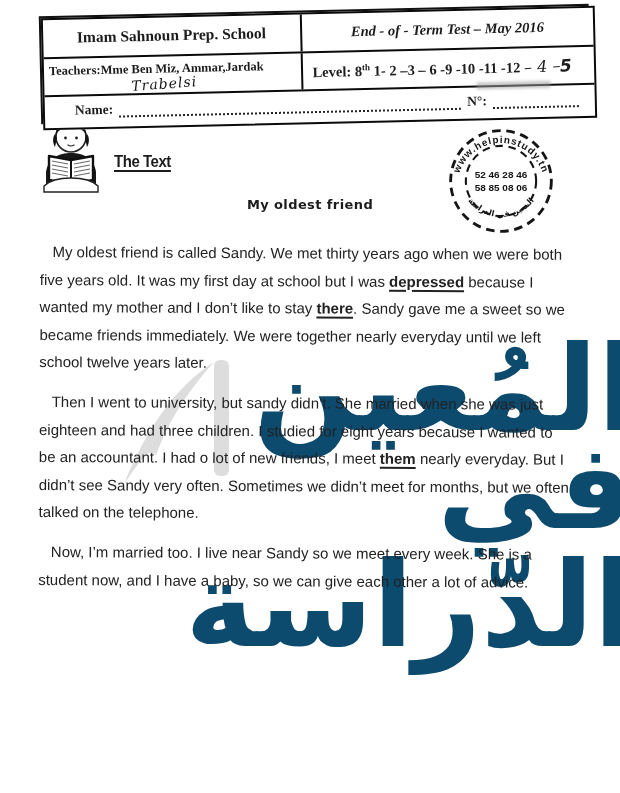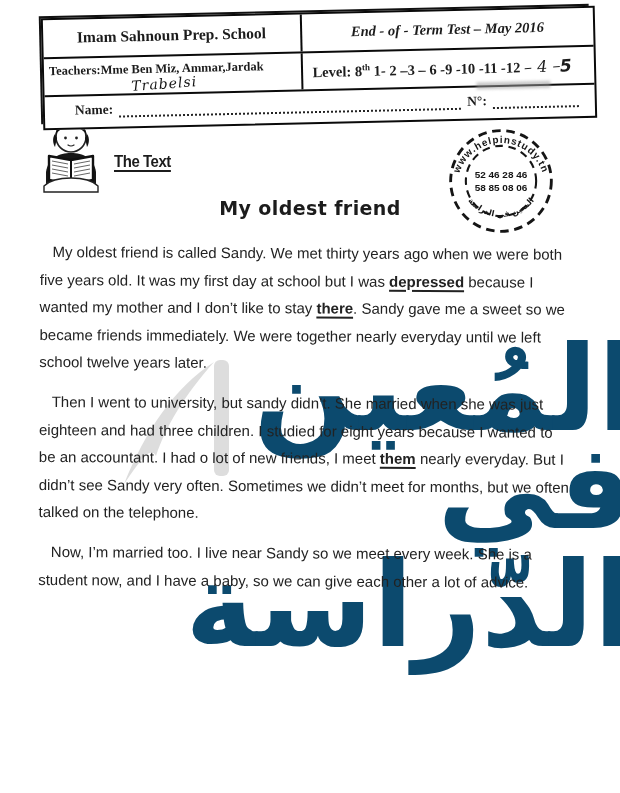--- a/index.html
+++ b/index.html
@@ -54,21 +54,21 @@
   .reader { position:absolute; left:28px; top:114px; z-index:2; }
   .the-text { position:absolute; left:114px; top:152px; z-index:2;
               font-size:17px; font-weight:800; letter-spacing:-0.5px;
               transform:scaleX(.88); transform-origin:left;
               text-decoration:underline; text-decoration-thickness:2px; text-underline-offset:3px; }
   .stamp { position:absolute; left:444px; top:124px; z-index:2; }
 
   
   .doc-title { position:absolute; left:0; width:100%; top:197px; z-index:2;
                text-align:center; font-family:"DejaVu Sans", sans-serif;
-               font-size:19px; font-weight:600; letter-spacing:.4px; }
+               font-size:13px; font-weight:600; letter-spacing:.4px; }
   .reading { position:absolute; left:40px; top:238px; width:600px; z-index:2;
              font-size:15px; line-height:27.6px; white-space:pre-wrap;
              transform:rotate(.3deg); transform-origin:left top; color:#222; }
   .para { margin:0 0 12px 0; }
   .kw { font-weight:700; text-decoration:underline;
         text-decoration-thickness:1.6px; text-underline-offset:3px;text-align:right; }
 </style>
 </head>
 <body>
 

